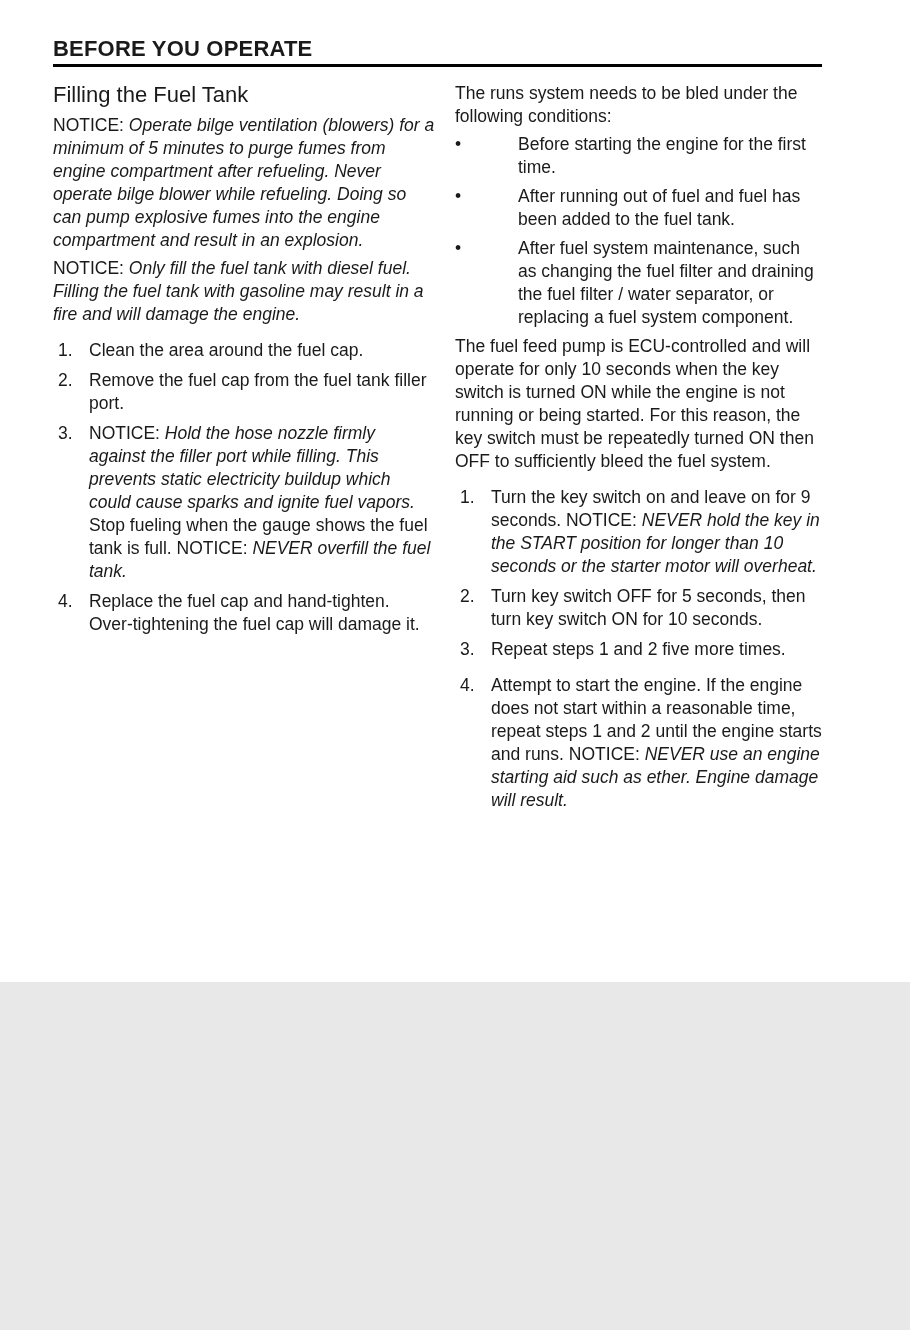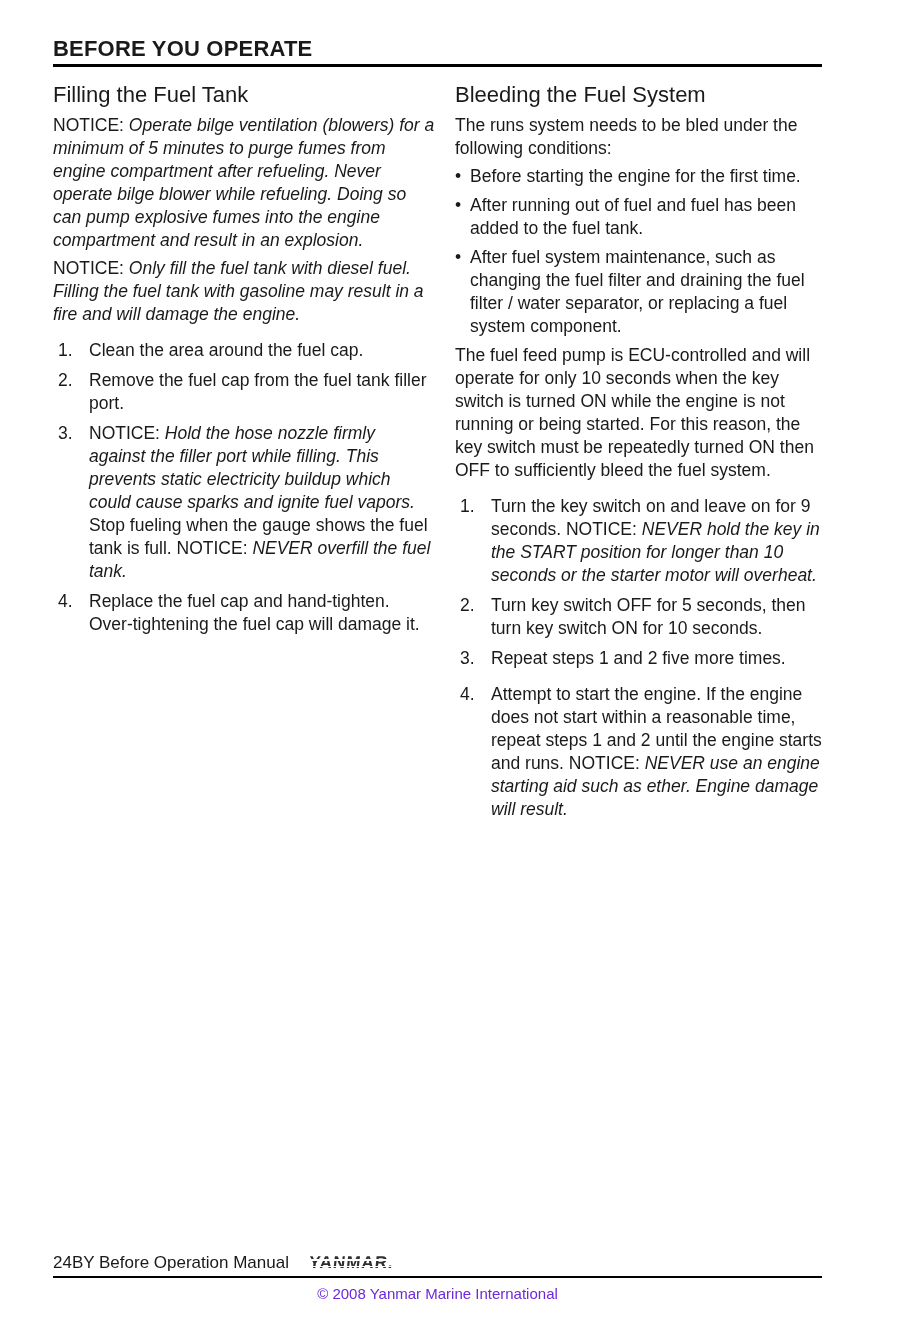--- a/index.html
+++ b/index.html
@@ -1,20 +1,20 @@
 <!DOCTYPE html>
 <html><head>
 <meta charset="utf-8">
 <style>
   * { box-sizing: border-box; }
   html, body { margin: 0; padding: 0; background: #e8e8e8; }
   .page {
     position: relative;
     width: 910px;
-    height: 1330px;
+    height: 982px;
     margin: 0 auto;
     background: #ffffff;
     font-family: "Liberation Sans", sans-serif;
     color: #1a1a1a;
     overflow: hidden;
   }
   .content {
     position: absolute;
     left: 53px;
     right: 88px;
@@ -44,21 +44,21 @@
     font-weight: 400;
     margin: 18px 0 6px 0;
   }
   .col .sec-heading:first-child { margin-top: 0; }
   .body-para { margin: 0 0 5px 0; }
   .note-para { margin: 6px 0 11px 0; }
   .it { font-style: italic; }
   .bullet-list { margin: 2px 0 2px 0; }
   .bullet-item { display: flex; margin: 0 0 6px 0; }
   .bullet-marker { flex: 0 0 15px; }
-  .bullet-text { flex: 1; }
+  .bullet-text { flex: 1; margin-left: 48px; }
   .num-list { margin: 13px 0 0 0; }
   .num-item { display: flex; margin: 0 0 7px 0; }
   .num-marker { flex: 0 0 36px; padding-left: 5px; }
   .num-text { flex: 1; }
   .footer {
     position: absolute;
     left: 53px;
     right: 88px;
     top: 1252px;
   }
@@ -130,21 +130,20 @@
               <span class="num-marker">3.</span>
               <span class="num-text"><span>NOTICE: </span><span class="it">Hold the hose nozzle firmly against the filler port while filling. This prevents static electricity buildup which could cause sparks and ignite fuel vapors.</span><span> Stop fueling when the gauge shows the fuel tank is full. NOTICE: </span><span class="it">NEVER overfill the fuel tank.</span></span>
             </div>
             <div class="num-item">
               <span class="num-marker">4.</span>
               <span class="num-text"><span>Replace the fuel cap and hand-tighten. Over-tightening the fuel cap will damage it.</span></span>
             </div>
           </div>
         </div>
       <div class="col col-right" id="col-right">
-          <div class="sec-heading">Bleeding the Fuel System</div>
           <div class="body-para"><span>The runs system needs to be bled under the following conditions:</span></div>
           <div class="bullet-list">
             <div class="bullet-item">
               <span class="bullet-marker">•</span>
               <span class="bullet-text"><span>Before starting the engine for the first time.</span></span>
             </div>
             <div class="bullet-item">
               <span class="bullet-marker">•</span>
               <span class="bullet-text"><span>After running out of fuel and fuel has been added to the fuel tank.</span></span>
             </div>

